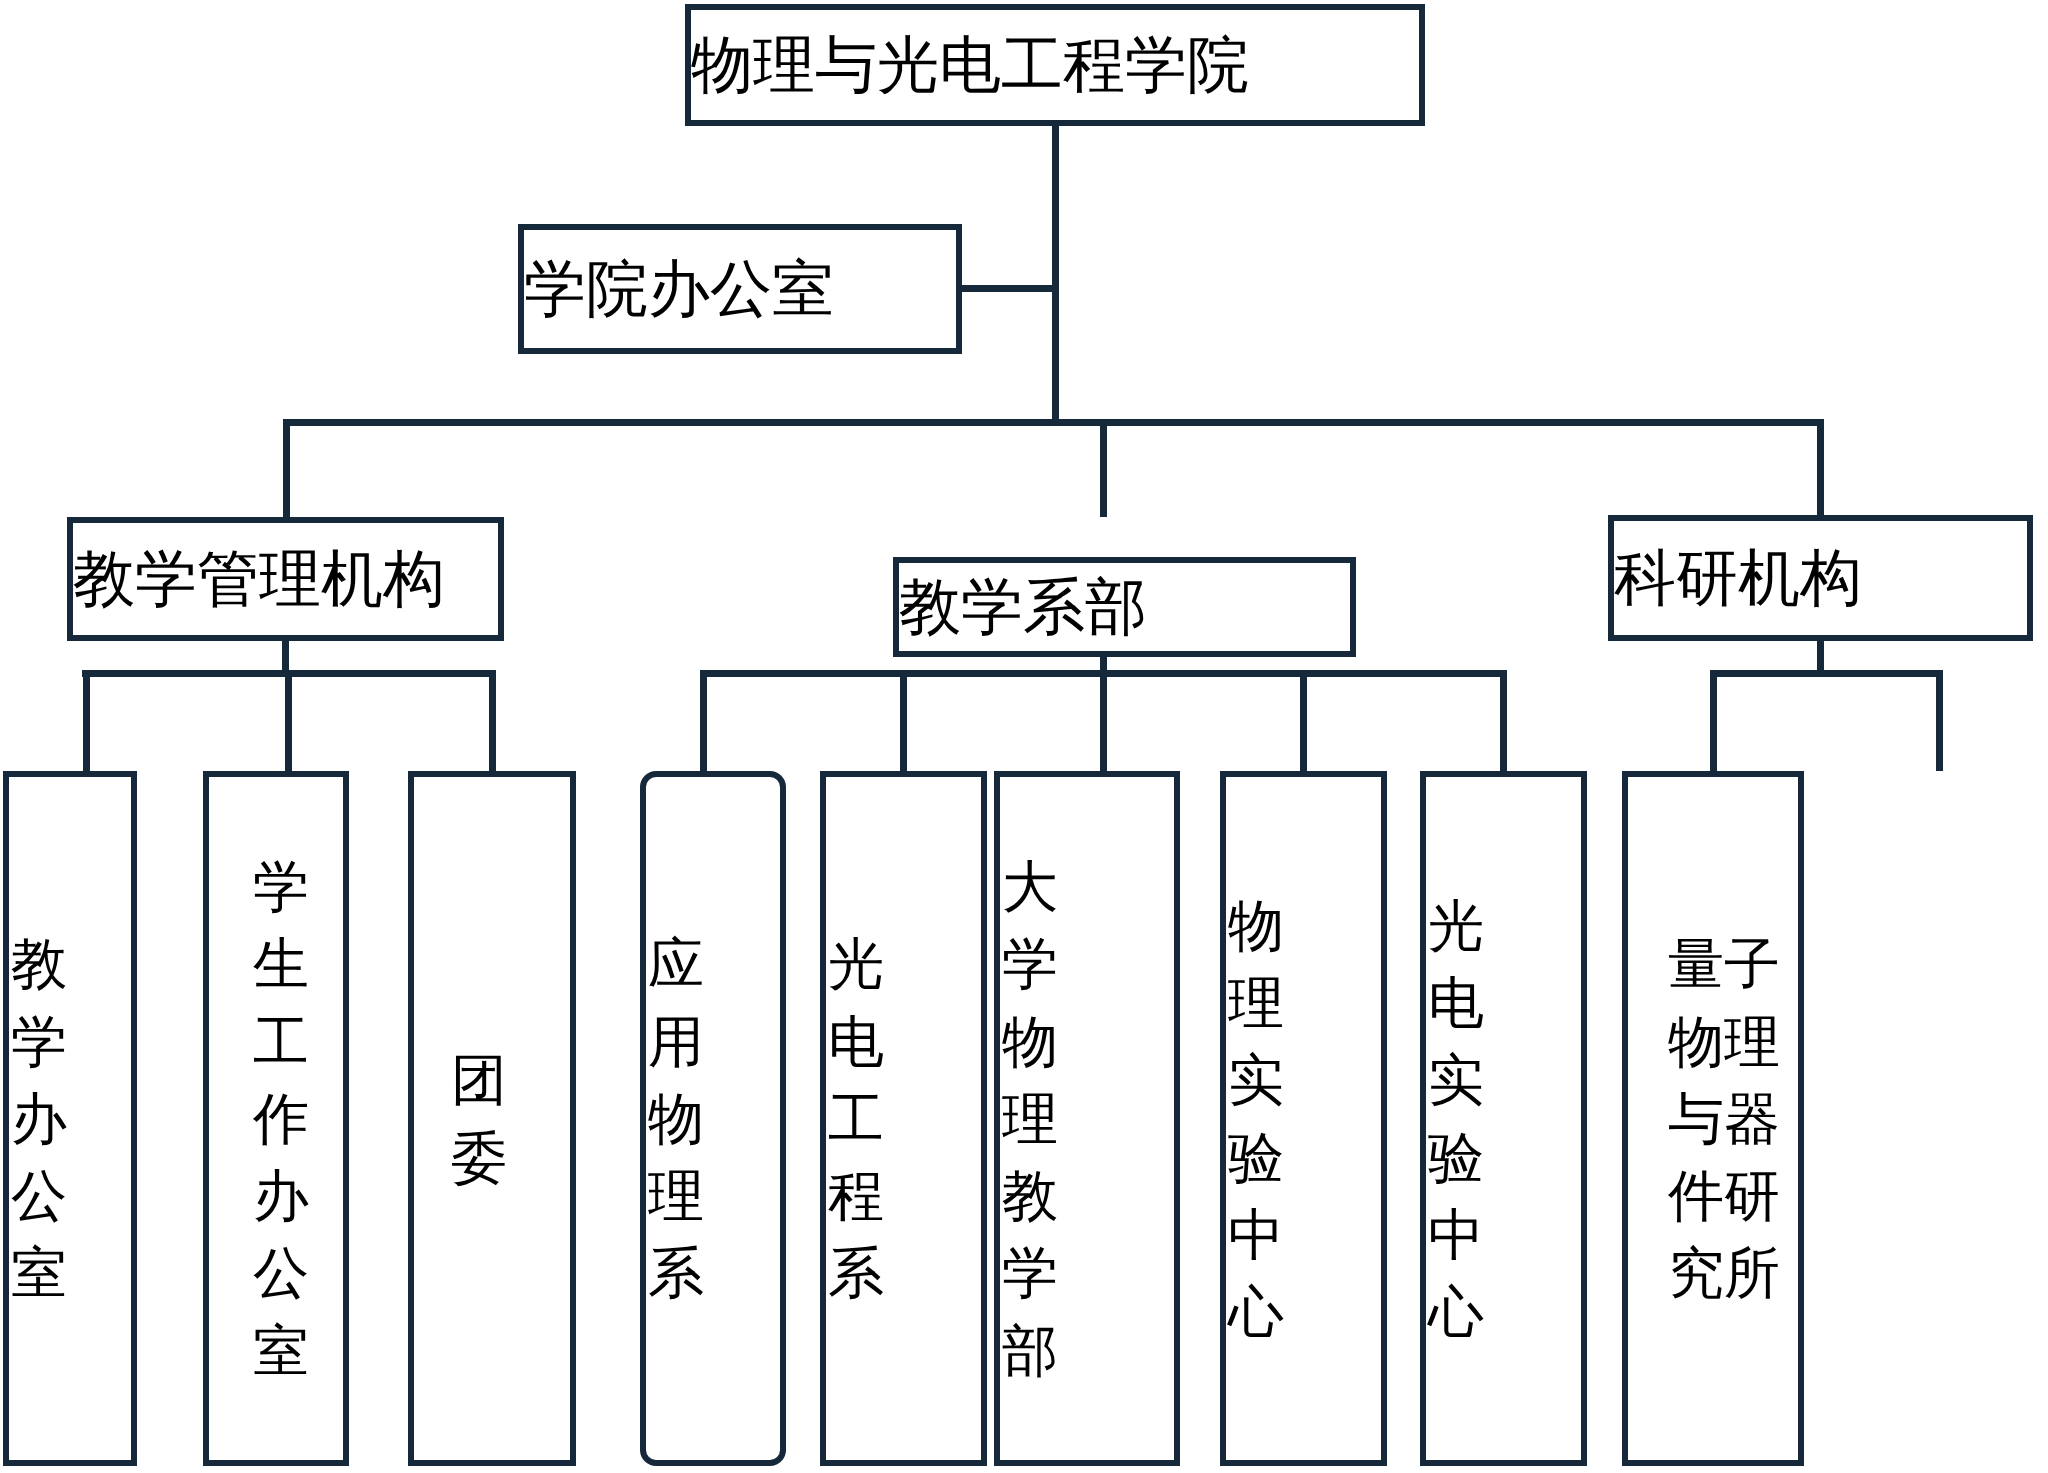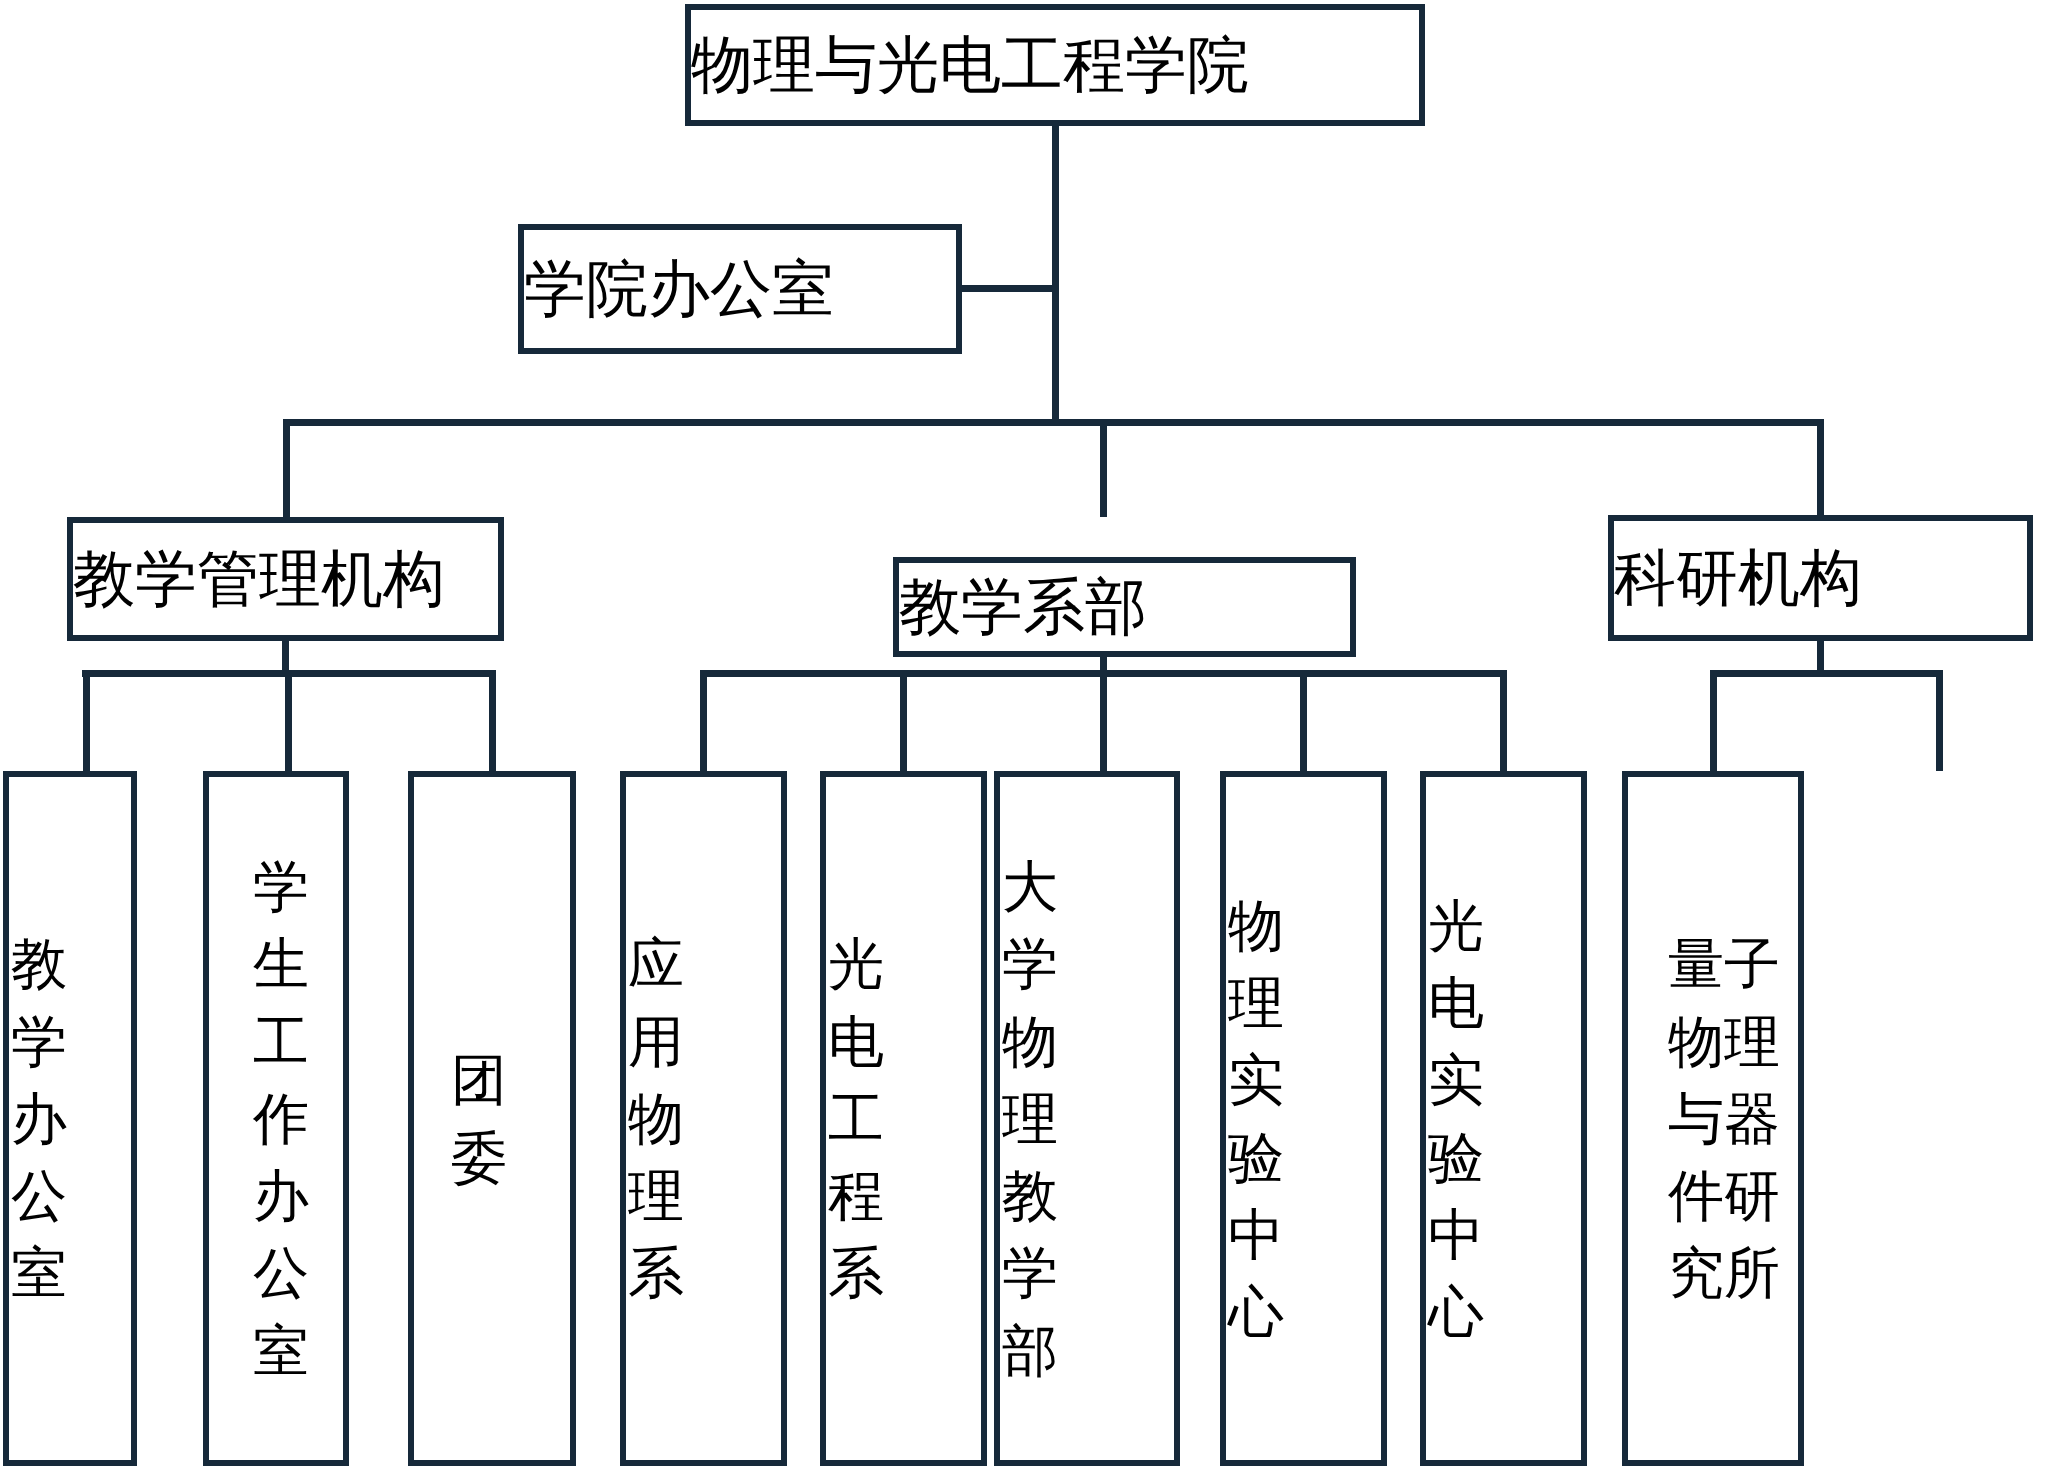--- a/index.html
+++ b/index.html
@@ -41,21 +41,21 @@
   
   #branch-0{left:67px;  top:517px;width:437px;height:124px;}
   #branch-1{left:893px; top:517px;width:463px;height:100px;margin-top:40px;}
   #branch-2{left:1608px;top:515px;width:425px;height:126px;}
 
   
   .leaf{top:771px;height:695px;}
   #leaf-0-0{left:3px;   width:134px;}
   #leaf-0-1{left:203px; width:146px;padding-left:42px;}
   #leaf-0-2{left:408px; width:168px;padding-left:35px;}
-  #leaf-1-0{left:620px; width:167px;}
+  #leaf-1-0{left:640px; width:146px;border-radius:16px;}
   #leaf-1-1{left:820px; width:167px;}
   #leaf-1-2{left:994px;width:186px;}
   #leaf-1-3{left:1220px;width:167px;}
   #leaf-1-4{left:1420px;width:167px;}
   #leaf-2-0{left:1622px;width:182px;}
   #leaf-2-1{left:1848px;width:182px;}
 
   
   #trunk          {left:1052px;top:124px;width:7px;height:295px;}
   #office-conn    {left:958px; top:285px;width:101px;height:7px;}

